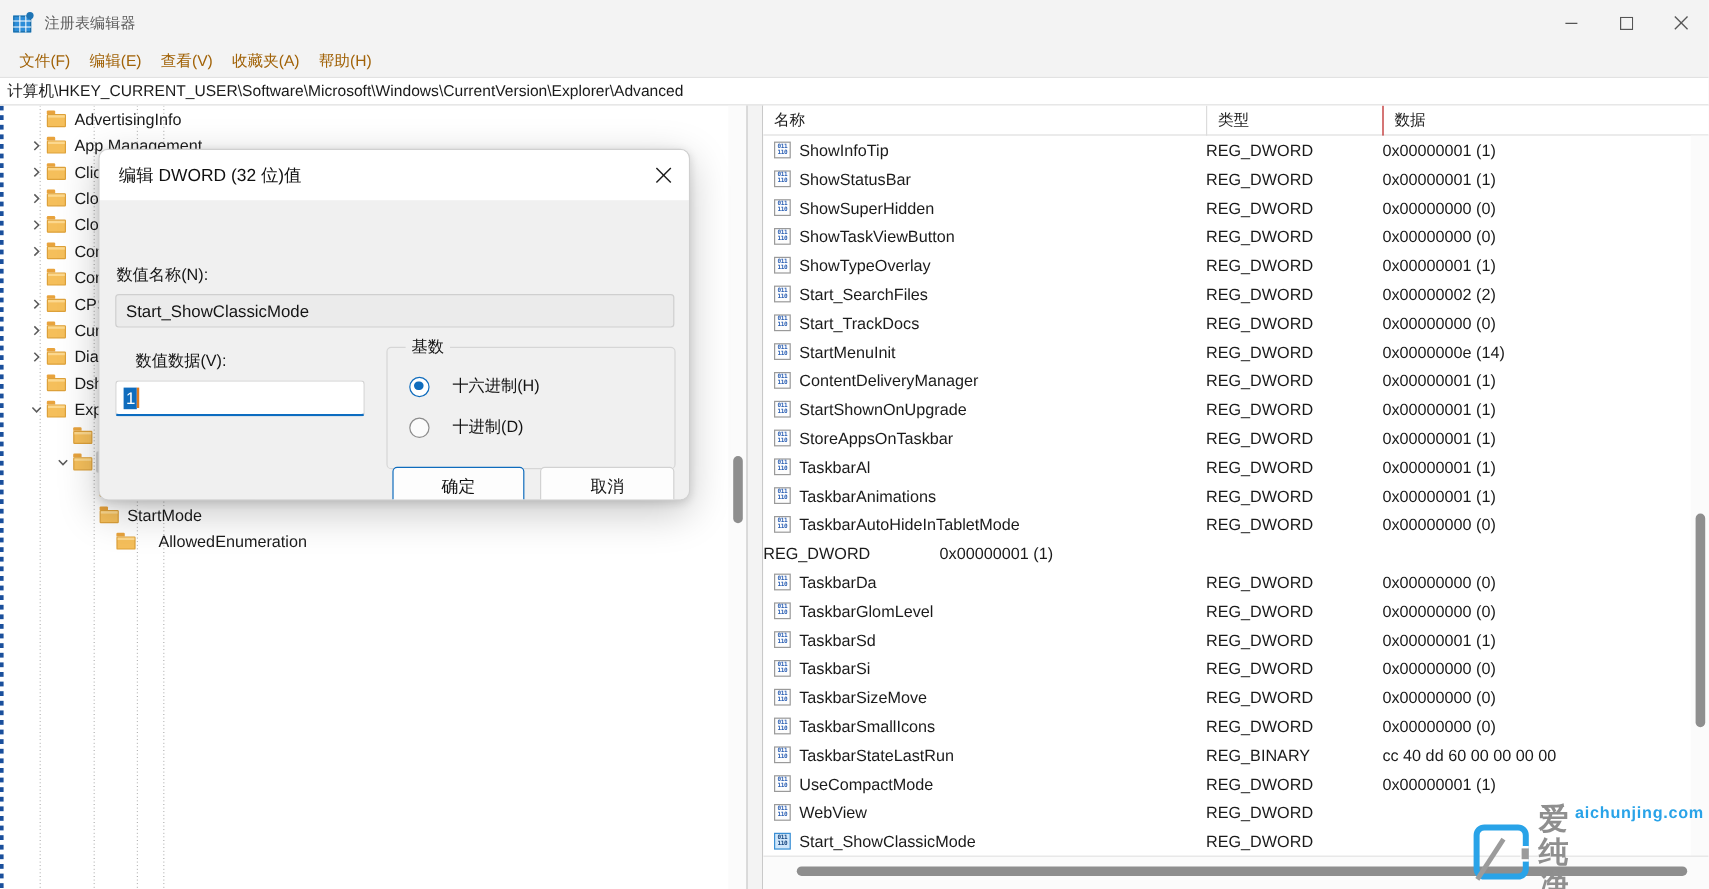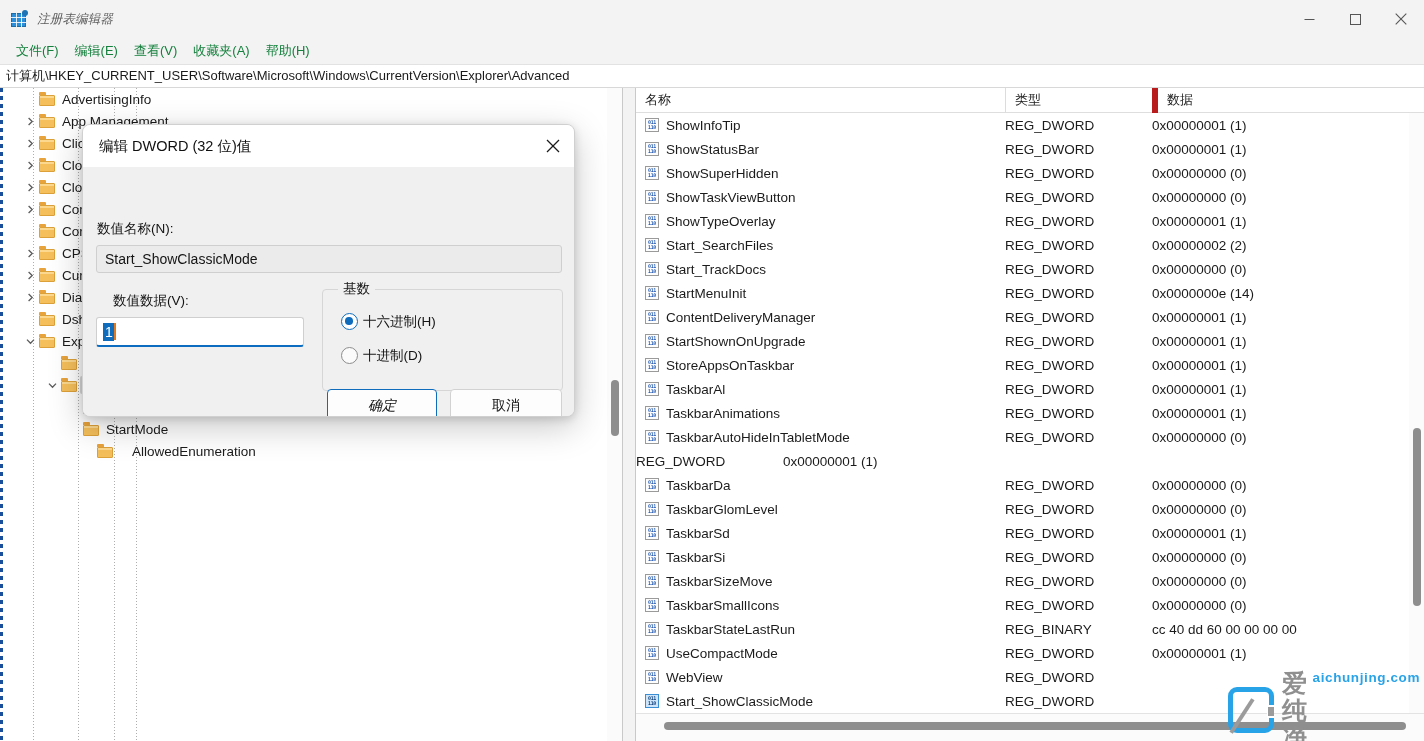--- a/index.html
+++ b/index.html
@@ -32,38 +32,38 @@
     border: 1px solid #1b6ea8;
   }
   .app-icon .gridline {
     position: absolute; background: #ffffff; opacity: .85;
   }
   .app-icon .dot {
     position: absolute; right: 0px; top: 0px; width: 6px; height: 6px;
     background: #1d74b5; border-radius: 50%;
   }
   .title-text {
-    font-size: 12.5px; color: #5d5d5d; letter-spacing: .2px; font-style: italic;
+    font-size: 12.5px; color: #5d5d5d; letter-spacing: .2px;
   }
   .wincontrols {
     position: absolute; right: 0; top: 0; height: 38px; display: flex;
   }
   .wb {
     width: 46px; height: 38px; display: flex; align-items: center; justify-content: center;
     color: #4a4a4a;
   }
   .wb svg { display: block; }
 
   
   .menubar {
     position: absolute; left: 0; top: 38px; width: 1424px; height: 26px;
     background: #f3f3f3; display: flex; align-items: center; padding-left: 8px;
   }
   .menu-item {
-    font-size: 13px; color: #15803d; padding: 3px 8px; white-space: nowrap;
+    font-size: 13px; color: #a16207; padding: 3px 8px; white-space: nowrap;
   }
 
   
   .addressbar {
     position: absolute; left: 0; top: 64px; width: 1424px; height: 24px;
     background: #ffffff;
     border-top: 1px solid #e2e2e2;
     border-bottom: 1px solid #d8d8d8;
     display: flex; align-items: center; padding-left: 6px;
   }
@@ -145,21 +145,21 @@
     position: absolute; left: 0; top: 0; width: 788px; height: 25px;
     background: #ffffff; border-bottom: 1px solid #dedede;
     display: flex; align-items: center;
   }
   .lheader .hc {
     font-size: 13px; color: #1b1b1b; padding-left: 9px; height: 25px;
     display: flex; align-items: center;
   }
   .hc.c-name { width: 369px; }
   .hc.c-type { width: 147px; border-left: 1px solid #dcdcdc; }
-  .hc.c-data { flex: 1; border-left: 6px solid #b91c1c; }
+  .hc.c-data { flex: 1; border-left: 1px solid #b91c1c; }
 
   .lrows { position: absolute; left: 0; top: 25px; width: 773px; }
   .lrow {
     height: 24px; display: flex; align-items: center;
     font-size: 13.5px; color: #1b1b1b; white-space: nowrap;
   }
   .lrow .cn { width: 369px; display: flex; align-items: center; padding-left: 9px; }
   .lrow .ct { width: 147px; }
   .lrow .cd { flex: 1; }
 
@@ -242,21 +242,21 @@
   }
   .groupbox {
     position: absolute; left: 239px; top: 122px; width: 241px; height: 102px;
     border: 1px solid #d6d6d6; border-radius: 4px; background: #f0f0f0;
   }
   .gb-legend {
     position: absolute; left: 255px; top: 113px; background: #f0f0f0;
     padding: 0 5px; font-size: 13.5px; color: #141414;
   }
   .radio-row {
-    position: absolute; display: flex; gap: 5px;
+    position: absolute; display: flex; align-items: center; gap: 19px;
     font-size: 13.5px; color: #141414;
   }
   .radio {
     width: 17px; height: 17px; border-radius: 50%;
     border: 1.5px solid #8c8c8c; background: #fbfbfb; position: relative; flex: 0 0 auto;
   }
   .radio.on { border: 1.5px solid #0f6cbd; background: #ffffff; }
   .radio.on::after {
     content: ""; position: absolute; left: 3.2px; top: 3.2px;
     width: 7.6px; height: 7.6px; border-radius: 50%; background: #0f6cbd;
@@ -871,21 +871,21 @@
       <span class="radio-row" style="left:258px; top:146px;">
         <span class="radio on"></span>
         <span>十六进制(H)</span>
       </span>
 
       <span class="radio-row" style="left:258px; top:180px;">
         <span class="radio"></span>
         <span>十进制(D)</span>
       </span>
 
-      <span class="btn primary" style="left:244px; top:222px; width:110px;font-style:italic;">确定</span>
+      <span class="btn primary" style="left:244px; top:222px; width:110px;">确定</span>
       <span class="btn" style="left:367px; top:222px; width:112px;">取消</span>
     </div>
   </div>
 
   <div class="watermark">
     <span class="wm-logo">
       <span class="slash"></span>
         <span class="notch"></span>
         <span class="nub"></span>
     </span>

